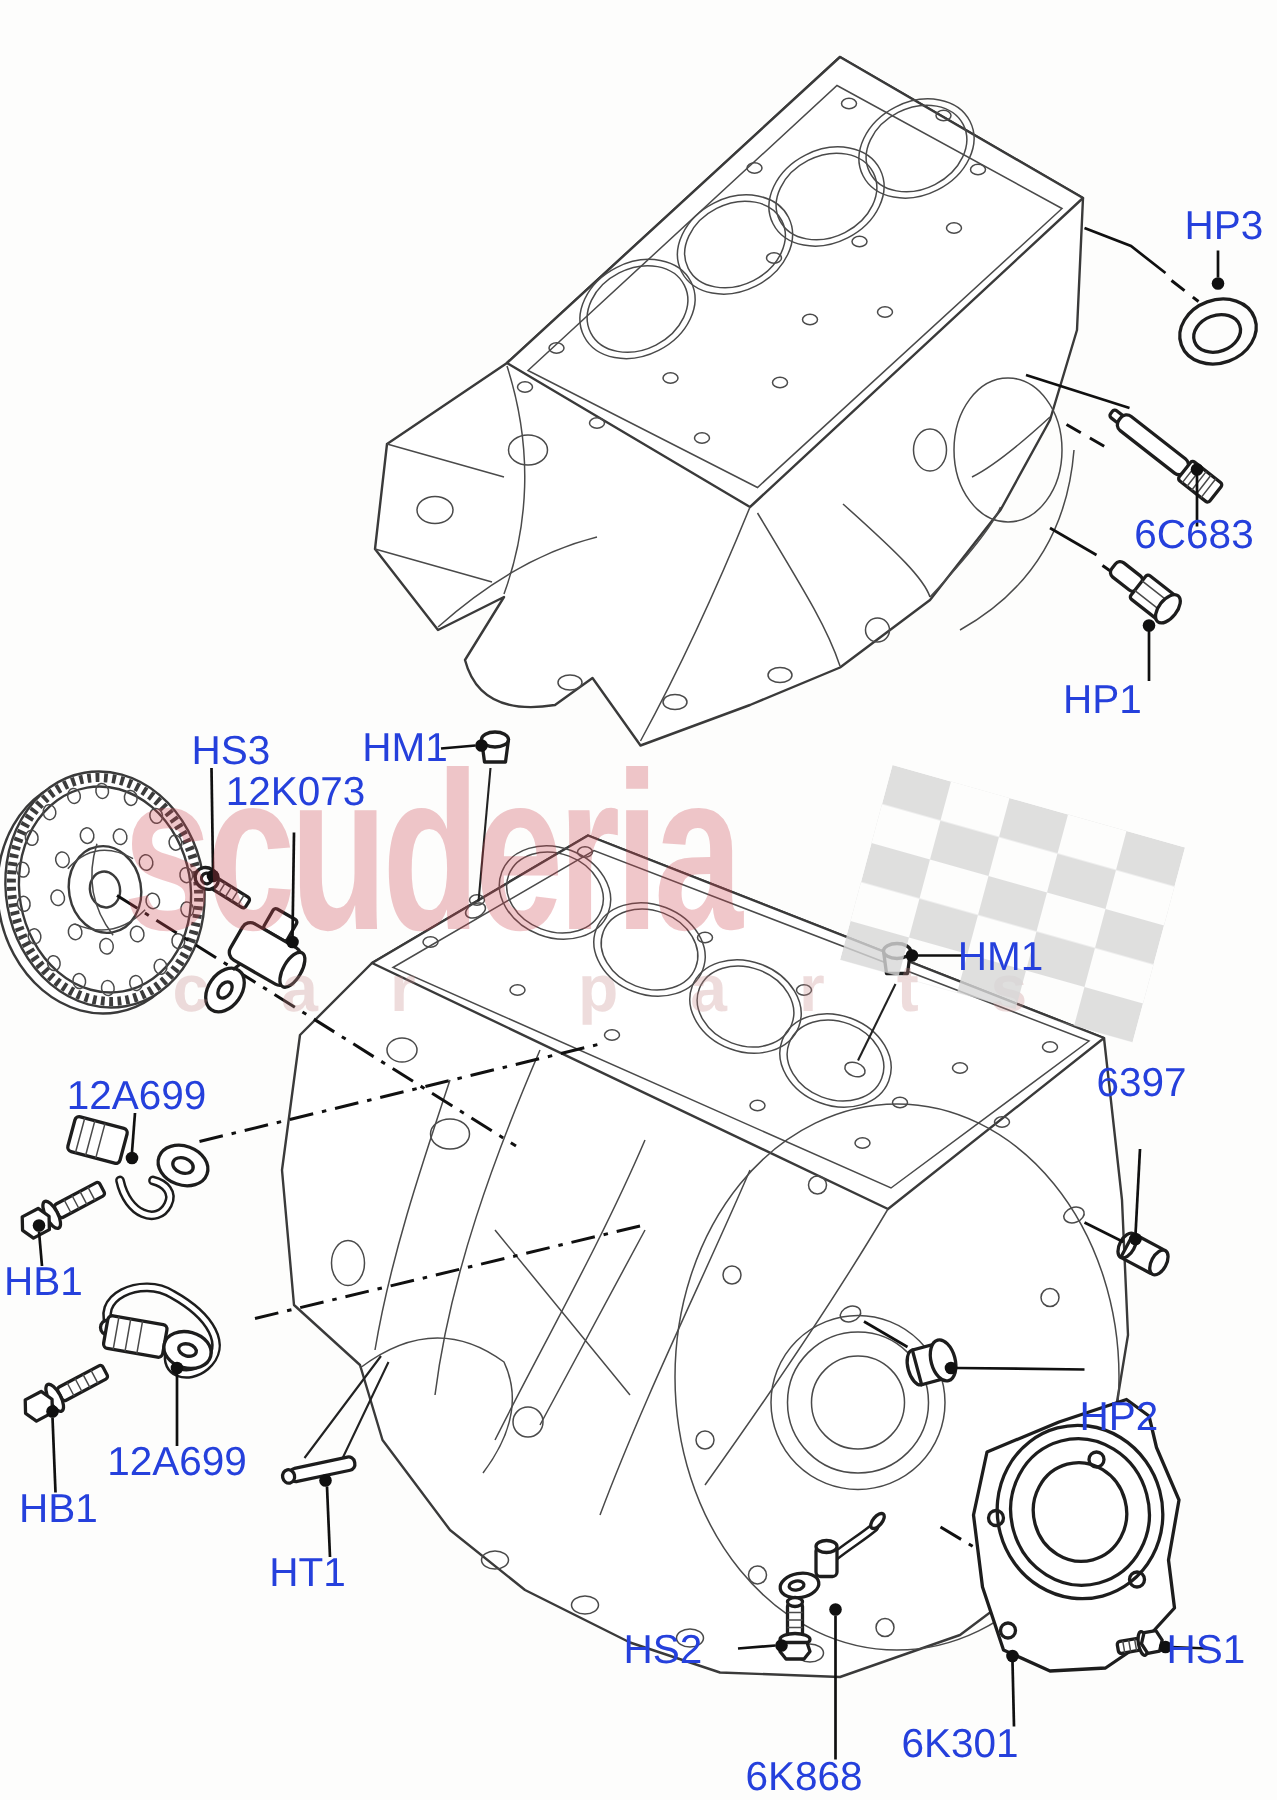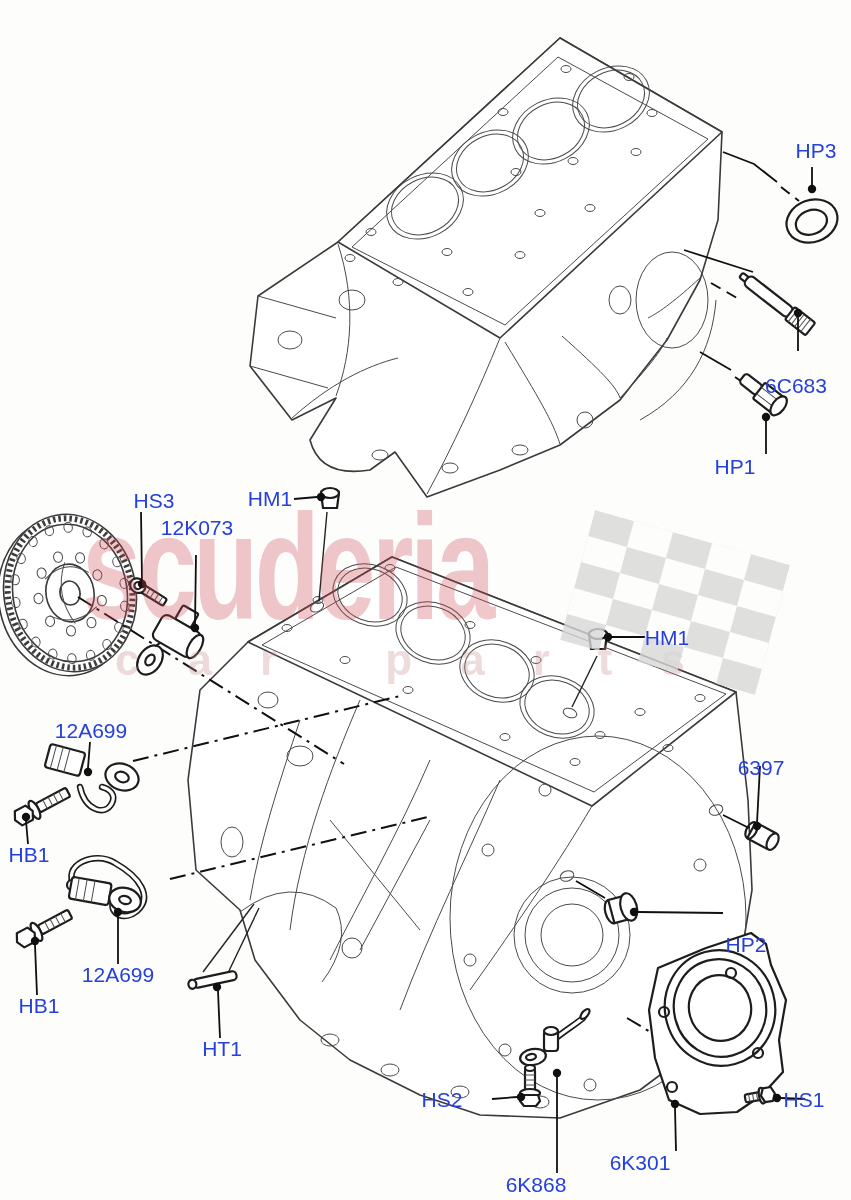--- a/index.html
+++ b/index.html
@@ -8,21 +8,21 @@
   svg.art{position:absolute;left:0;top:0;z-index:1;}
   svg.flag{position:absolute;left:0;top:0;z-index:2;pointer-events:none;}
   .wm-brand{position:absolute;left:82px;top:492px;z-index:2;pointer-events:none;
             font-family:"Liberation Sans",sans-serif;font-weight:bold;font-size:150px;
             letter-spacing:-5px;color:rgba(206,70,78,0.30);transform:scaleX(0.71);
             transform-origin:left top;white-space:nowrap;line-height:1;}
   .wm-tagline{position:absolute;left:115px;top:638px;z-index:2;pointer-events:none;
             font-family:"Liberation Sans",sans-serif;font-weight:bold;font-size:44px;
             letter-spacing:48px;color:rgba(198,138,138,0.30);white-space:nowrap;line-height:1;}
   .label{position:absolute;z-index:3;transform:translate(-50%,-50%);
-         font-size:21px;color:#2540dc;white-space:nowrap;cursor:pointer;}
+         font-size:27px;color:#2540dc;white-space:nowrap;cursor:pointer;}
   
   .o{stroke:#3a3a3a;stroke-width:1.6;fill:#ffffff;stroke-linejoin:round;}
   .t{stroke:#4a4a4a;stroke-width:1;fill:none;}
   .pin{stroke:#222;stroke-width:1.4;fill:none;}
   .p{stroke:#1d1d1d;stroke-width:2.2;fill:#ffffff;stroke-linejoin:round;stroke-linecap:round;}
   .pf{stroke:#1d1d1d;stroke-width:2.2;fill:none;stroke-linecap:round;}
   .ld{stroke:#101010;stroke-width:1.8;fill:none;}
   .dot{fill:#101010;stroke:none;}
   .dash{stroke:#101010;stroke-width:2;fill:none;stroke-dasharray:11 7;}
   .dashdot{stroke:#101010;stroke-width:2;fill:none;stroke-dasharray:16 6 3 6;}
@@ -442,30 +442,30 @@
     <defs>
       <pattern id="checker" patternUnits="userSpaceOnUse" width="2" height="2" patternTransform="matrix(39 11 -7 26 595 510)">
         <rect x="0" y="0" width="1" height="1" fill="#d7d7d7"></rect>
         <rect x="1" y="1" width="1" height="1" fill="#d7d7d7"></rect>
       </pattern>
     </defs>
     <path d="M595,510 L790,565 L755,695 L560,640 Z" fill="url(#checker)" opacity="0.8"></path>
   </svg>
 
   <div class="label" style="left:816px;top:151px">HP3</div>
-  <div class="label" style="left:796px;top:386px">6C683</div>
+  <div class="label" style="left:796px;top:357px">6C683</div>
   <div class="label" style="left:735px;top:467px">HP1</div>
   <div class="label" style="left:154px;top:501px">HS3</div>
   <div class="label" style="left:197px;top:528px">12K073</div>
   <div class="label" style="left:270px;top:499px">HM1</div>
   <div class="label" style="left:667px;top:638px">HM1</div>
   <div class="label" style="left:91px;top:731px">12A699</div>
   <div class="label" style="left:29px;top:855px">HB1</div>
   <div class="label" style="left:118px;top:975px">12A699</div>
   <div class="label" style="left:39px;top:1006px">HB1</div>
-  <div class="label" style="left:222px;top:1049px">HT1</div>
-  <div class="label" style="left:761px;top:768px">6397</div>
+  <div class="label" style="left:205px;top:1049px">HT1</div>
+  <div class="label" style="left:761px;top:722px">6397</div>
   <div class="label" style="left:746px;top:945px">HP2</div>
   <div class="label" style="left:442px;top:1100px">HS2</div>
   <div class="label" style="left:536px;top:1185px">6K868</div>
   <div class="label" style="left:640px;top:1163px">6K301</div>
   <div class="label" style="left:804px;top:1100px">HS1</div>
 </div>
 
 </body></html>

